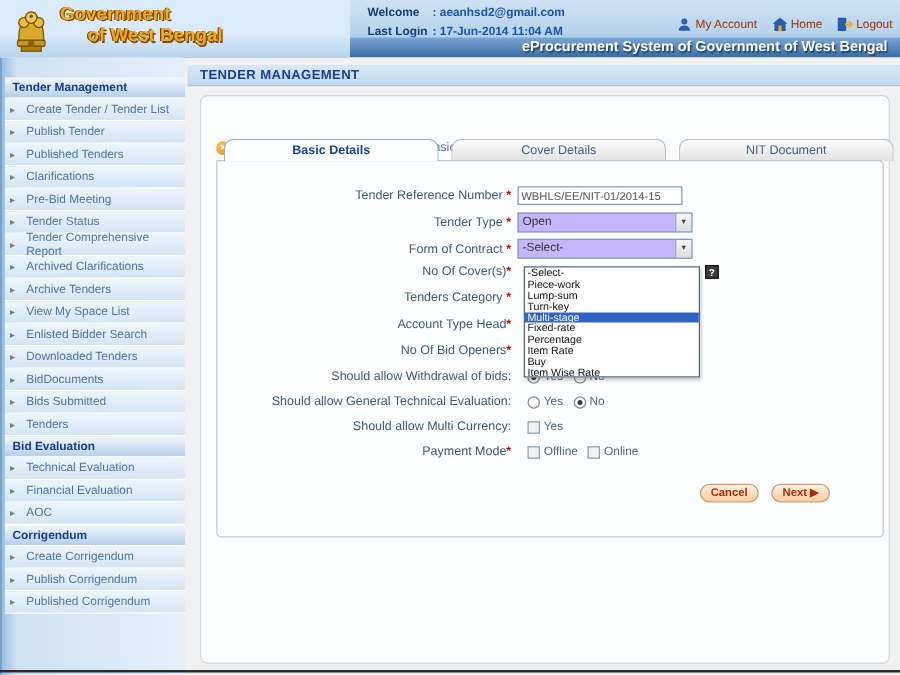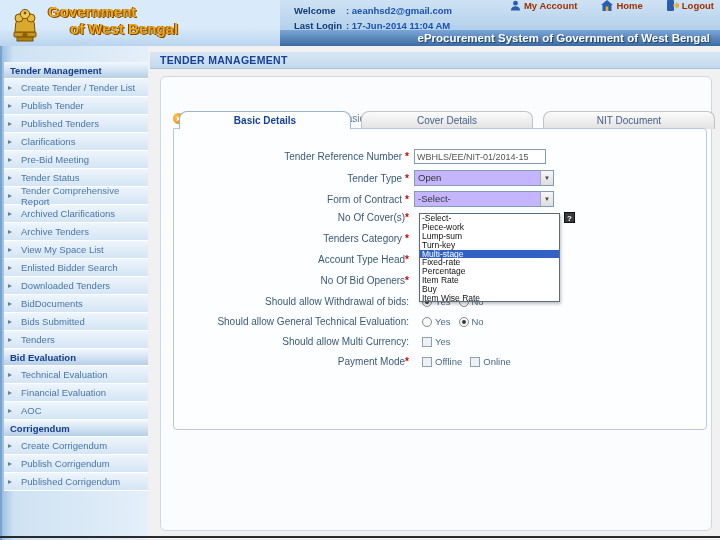--- a/index.html
+++ b/index.html
@@ -13,21 +13,21 @@
             background:linear-gradient(to bottom,#cfe2f4,#b3d0ea); }
   .logo-block { position:absolute; left:0; top:0; width:280px; height:46px; z-index:5;
             background:linear-gradient(to bottom,#d9eafa 60%,#b9d4ee); }
   .emblem { position:absolute; left:8px; top:2px; width:34px; height:40px; }
   .logo-text { position:absolute; left:48px; top:3px; font-weight:bold; font-size:15px;
             color:#f5a81c; text-shadow:1px 1px 0 #7a4a00, -1px 0 0 #7a4a00; line-height:17px; }
   .logo-text .l2 { margin-left:22px; }
   .welcome { position:absolute; left:292px; top:3px; font-size:9.5px; color:#123a7a; line-height:12px; font-weight:bold; }
   .welcome table td { font-size:9.5px; color:#123a7a; padding:0 2px 1px 0; vertical-align:top; }
   .welcome .val { color:#1a52b0; font-weight:bold; }
-  .toplinks { position:absolute; right:6px; top:0; font-size:9.5px; font-weight:bold; color:#9c3000; display:flex; gap:24px; z-index:6; }
+  .toplinks { position:absolute; right:6px; top:14px; font-size:9.5px; font-weight:normal; color:#9c3000; display:flex; gap:12px; z-index:6; }
   .toplink { display:flex; align-items:center; gap:3px; cursor:pointer; }
   .toplink svg { display:block; }
 
   
   .titlebar { position:absolute; left:145px; top:30px; width:575px; height:16px;
             background:linear-gradient(to bottom,#7aa6d6,#3c6ba3);
             color:#fff; font-weight:bold; font-size:11.5px; line-height:16px;
             text-align:right; padding-right:10px; text-shadow:1px 1px 1px #1e3f66; }
 
   
@@ -343,19 +343,23 @@
             <div class="dd-opt">Lump-sum</div>
             <div class="dd-opt">Turn-key</div>
             <div class="dd-opt hl">Multi-stage</div>
             <div class="dd-opt">Fixed-rate</div>
             <div class="dd-opt">Percentage</div>
             <div class="dd-opt">Item Rate</div>
             <div class="dd-opt">Buy</div>
             <div class="dd-opt">Item Wise Rate</div>
           </div>
 
+        <div class="btnrow">
+          <div class="btn">Cancel</div>
+          <div class="btn">Next ▶</div>
+        </div>
 
       </div>
     </div>
   </div>
 
   <div class="bottom-edge"></div>
 </div>
 
 </body></html>

